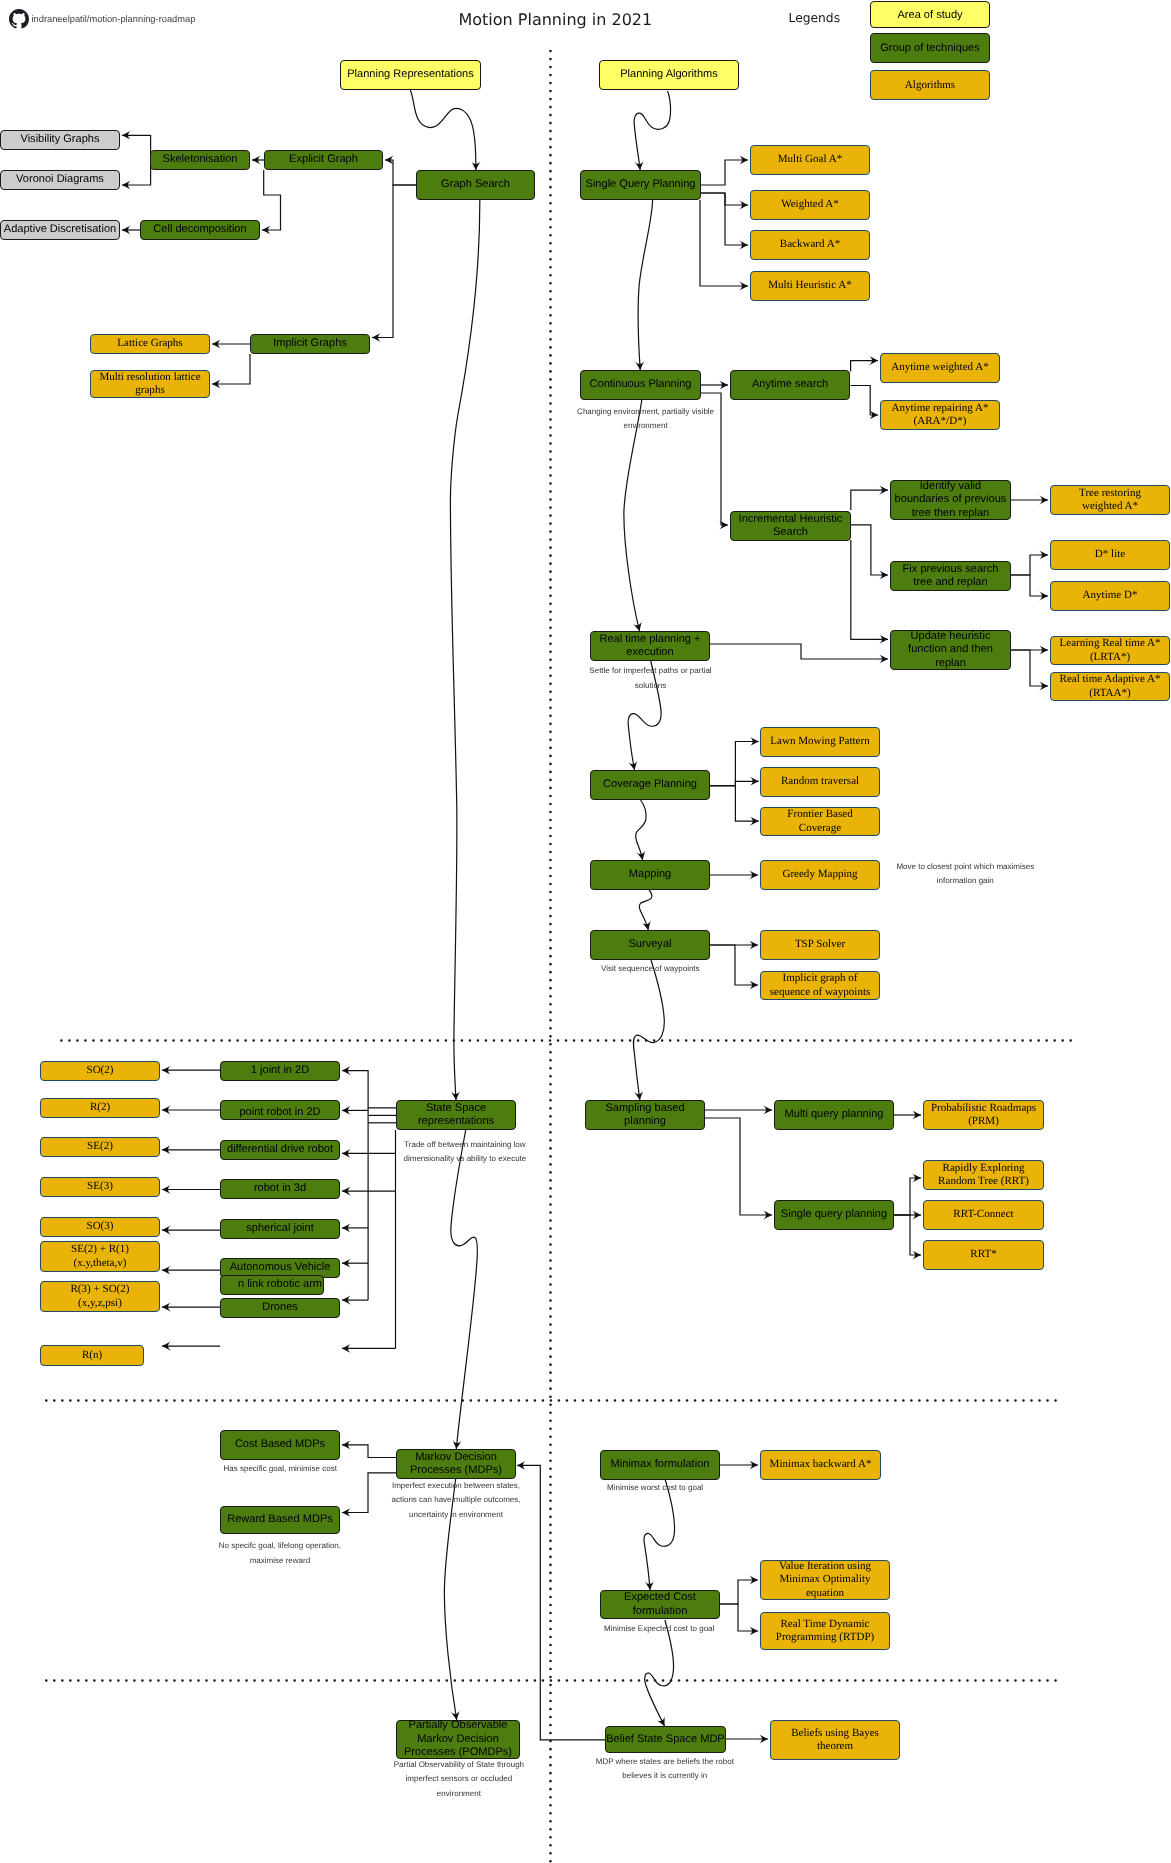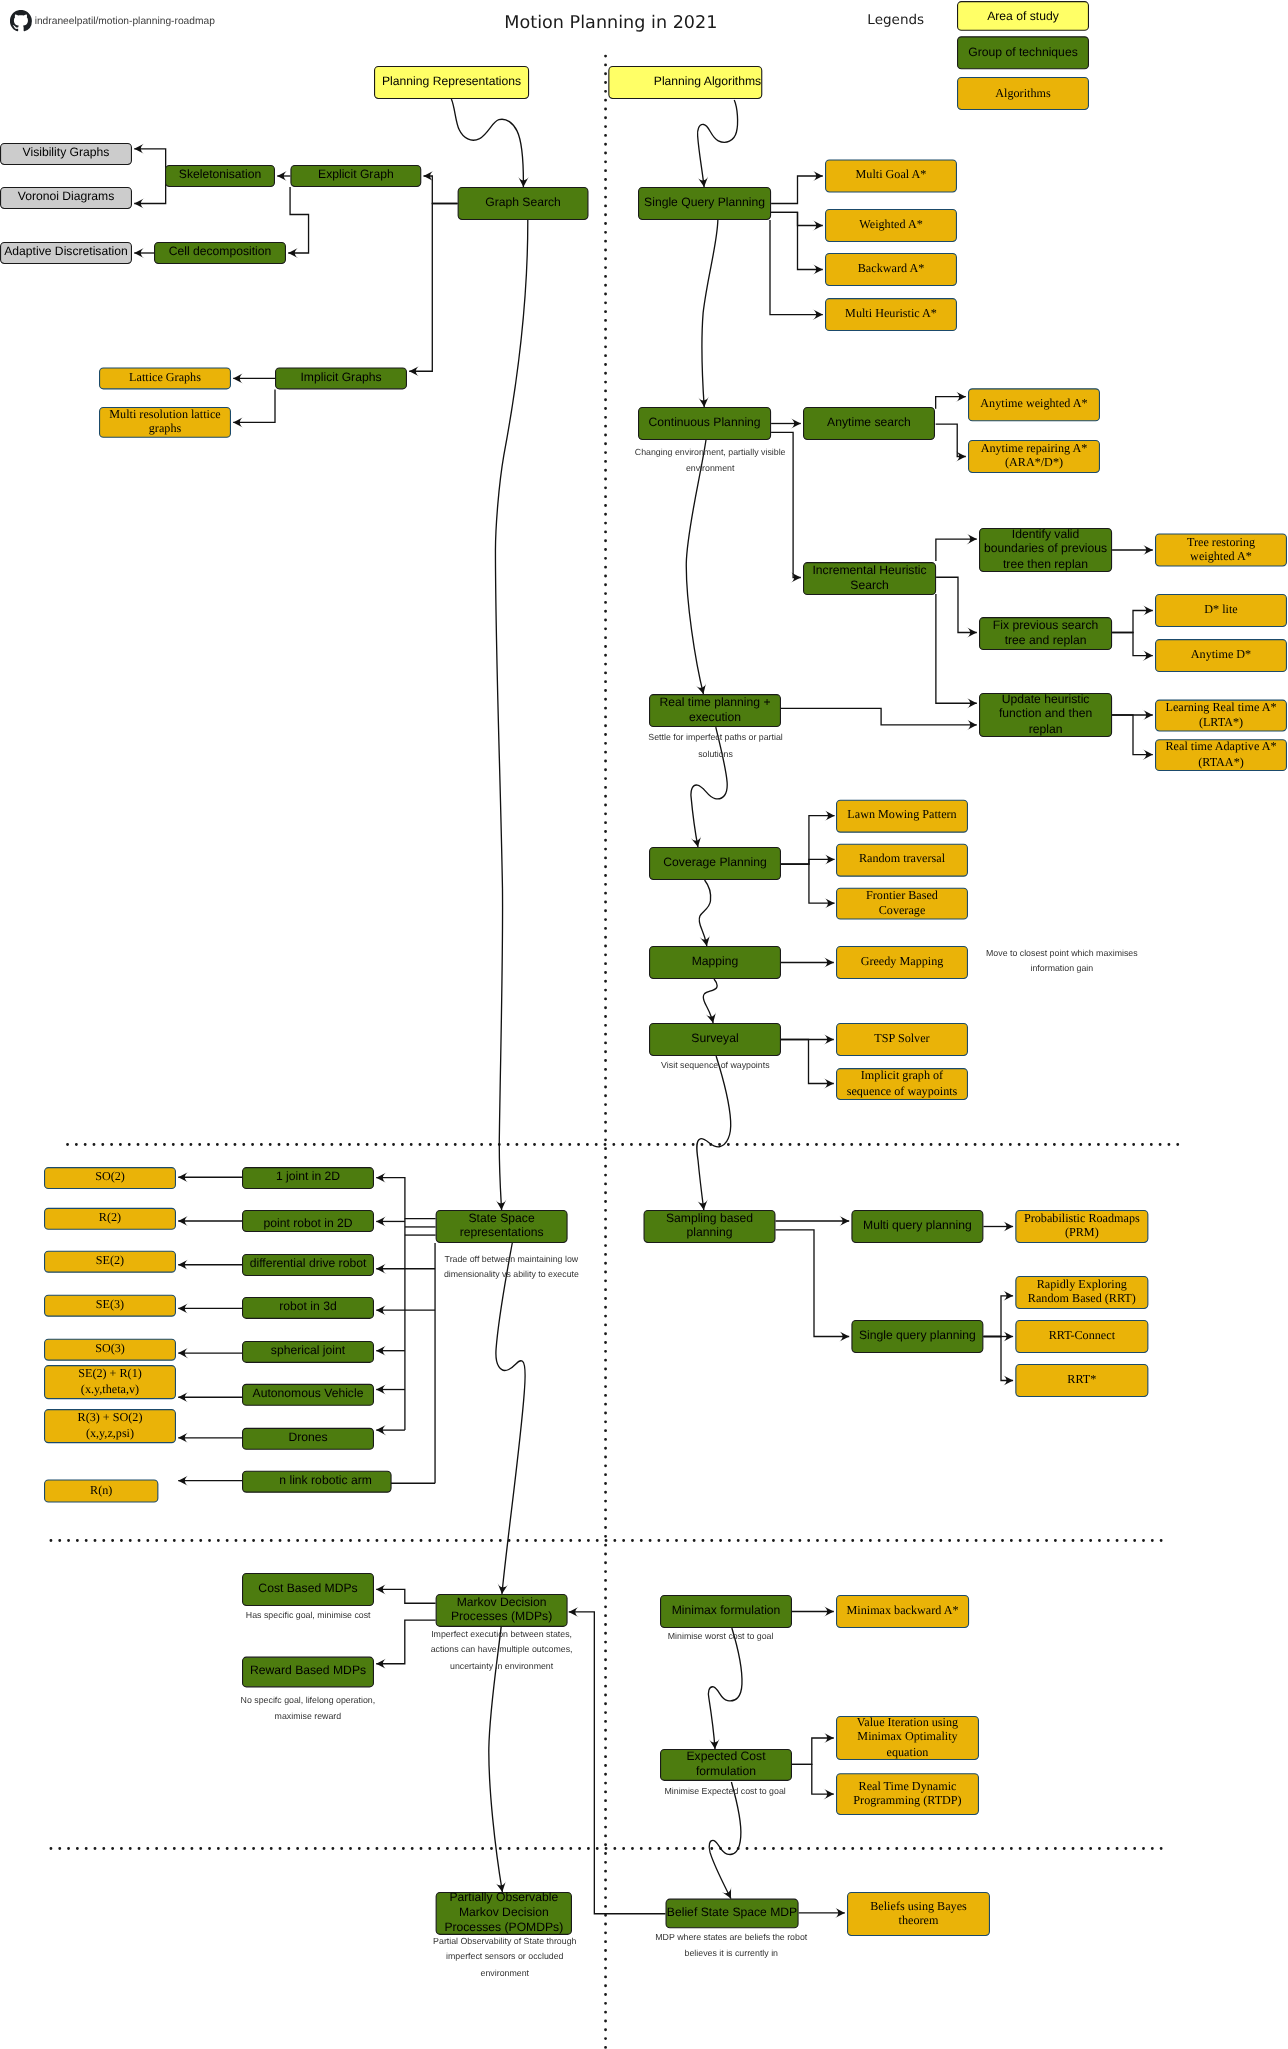--- a/index.html
+++ b/index.html
@@ -199,21 +199,21 @@
       <div class="nl">
         <span>Implicit Graphs</span>
       </div>
     </div>
 <div class="node k-blue" style="left:90px;top:370px;width:120px;height:28px;">
       <div class="nl">
         <span>Multi resolution lattice</span>
         <span>graphs</span>
       </div>
     </div>
-<div class="node k-yellow" style="left:553px;top:60px;width:140px;height:30px;justify-content:flex-end;">
+<div class="node k-yellow" style="left:599px;top:60px;width:140px;height:30px;">
       <div class="nl">
         <span>Planning Algorithms</span>
       </div>
     </div>
 <div class="node k-orange" style="left:580px;top:170px;width:121px;height:30px;">
       <div class="nl">
         <span>Single Query Planning</span>
       </div>
     </div>
 <div class="node k-blue" style="left:750px;top:145px;width:120px;height:30px;">
@@ -434,21 +434,21 @@
 <div class="node k-orange" style="left:220px;top:1258px;width:120px;height:20px;">
       <div class="nl">
         <span>Autonomous Vehicle</span>
       </div>
     </div>
 <div class="node k-orange" style="left:220px;top:1298px;width:120px;height:20px;">
       <div class="nl">
         <span>Drones</span>
       </div>
     </div>
-<div class="node k-orange" style="left:220px;top:1337px;width:136px;height:20px;padding-left:16px;">
+<div class="node k-orange" style="left:220px;top:1275px;width:104px;height:20px;padding-left:16px;">
       <div class="nl">
         <span>n link robotic arm</span>
       </div>
     </div>
 <div class="node k-orange" style="left:396px;top:1100px;width:120px;height:30px;">
       <div class="nl">
         <span>State Space</span>
         <span>representations</span>
       </div>
     </div>
@@ -470,21 +470,21 @@
       </div>
     </div>
 <div class="node k-orange" style="left:774px;top:1200px;width:120px;height:30px;">
       <div class="nl">
         <span>Single query planning</span>
       </div>
     </div>
 <div class="node k-blue" style="left:923px;top:1160px;width:121px;height:30px;">
       <div class="nl">
         <span>Rapidly Exploring</span>
-        <span>Random Based (RRT)</span>
+        <span>Random Tree (RRT)</span>
       </div>
     </div>
 <div class="node k-blue" style="left:923px;top:1200px;width:121px;height:30px;">
       <div class="nl">
         <span>RRT-Connect</span>
       </div>
     </div>
 <div class="node k-blue" style="left:923px;top:1240px;width:121px;height:30px;">
       <div class="nl">
         <span>RRT*</span>

